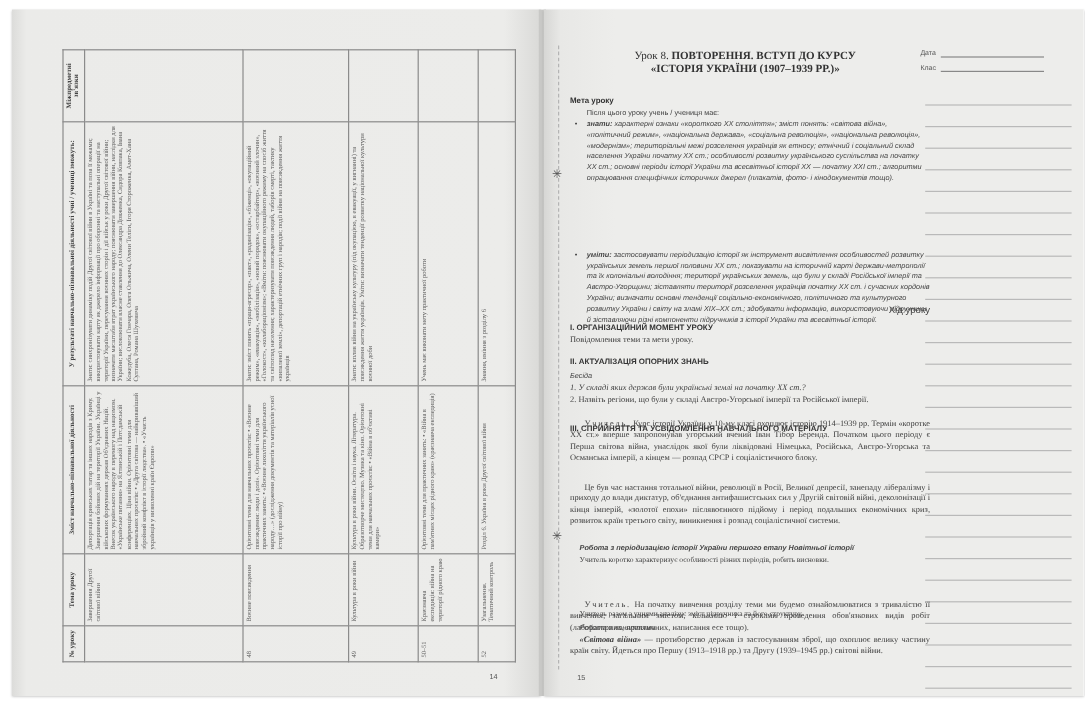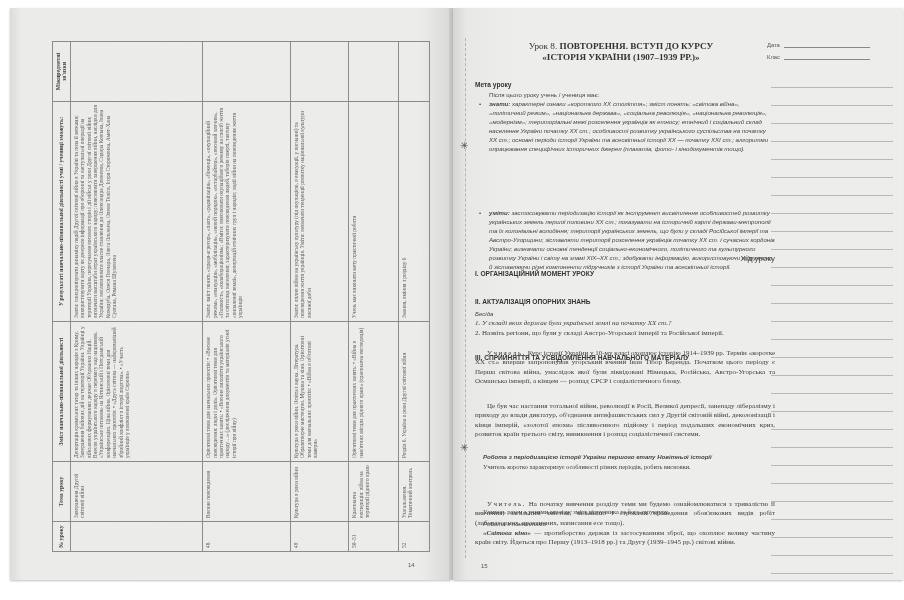--- a/index.html
+++ b/index.html
@@ -170,20 +170,21 @@
         <span class="boldital">знати:</span>
         <span class="ital">характерні ознаки «короткого ХХ століття»; зміст понять: «світова війна», «політичний режим», «національна держава», «соціальна революція», «національна революція», «модернізм»; територіальні межі розселення українців як етносу; етнічний і соціальний склад населення України початку ХХ ст.; особливості розвитку українського суспільства на початку ХХ ст.; основні періоди історії України та всесвітньої історії ХХ — початку ХХІ ст.; алгоритми опрацювання специфічних історичних джерел (плакатів, фото- і кінодокументів тощо).</span>
       </div>
       <div class="blk sans bul" style="top:145px;width:286px;">
         <span class="boldital">уміти:</span>
         <span class="ital">застосовувати періодизацію історії як інструмент висвітлення особливостей розвитку українських земель першої половини ХХ ст.; показувати на історичній карті держави-метрополії та їх колоніальні володіння; території українських земель, що були у складі Російської імперії та Австро-Угорщини; зіставляти території розселення українців початку ХХ ст. і сучасних кордонів України; визначати основні тенденції соціально-економічного, політичного та культурного розвитку України і світу на зламі ХІХ–ХХ ст.; здобувати інформацію, використовуючи підручники й зіставляючи різні компоненти підручників з історії України та всесвітньої історії.</span>
       </div>
 
       <div class="blk sans center" style="top:246px;font-size:8px;">Хід уроку</div>
       <div class="h-sec" style="top:262px;">І. ОРГАНІЗАЦІЙНИЙ МОМЕНТ УРОКУ</div>
+      <div class="blk serif" style="top:271px;">Повідомлення теми та мети уроку.</div>
 
       <div class="h-sec" style="top:290px;">ІІ. АКТУАЛІЗАЦІЯ ОПОРНИХ ЗНАНЬ</div>
       <div class="blk sans ital" style="top:301px;">Бесіда</div>
       <div class="blk serif" style="top:311px;font-style:italic;">1. У складі яких держав були українські землі на початку ХХ ст.?</div>
       <div class="blk serif" style="top:321px;padding-left:10px;text-indent:-10px;width:290px;">2. Назвіть регіони, що були у складі Австро-Угорської імперії та Російської імперії.</div>
 
       <div class="h-sec" style="top:346px;">ІІІ. СПРИЙНЯТТЯ ТА УСВІДОМЛЕННЯ НАВЧАЛЬНОГО МАТЕРІАЛУ</div>
       <div class="blk serif" style="top:341px;text-indent:12px;text-align:justify;">
         <span class="spaced">Учитель.</span>
         <span>Курс історії України у 10-му класі охоплює історію 1914–1939 рр. Термін «коротке ХХ ст.» вперше запропонував угорський вчений Іван Тібор Беренда. Початком цього періоду є Перша світова війна, унаслідок якої були ліквідовані Німецька, Російська, Австро-Угорська та Османська імперії, а кінцем — розпад СРСР і соціалістичного блоку.</span>
@@ -194,19 +195,19 @@
       <div class="blk serif" style="top:454px;padding-left:8px;font-size:6.3px;">Учитель коротко характеризує особливості різних періодів, робить висновки.</div>
 
       <div class="blk serif" style="top:492px;text-indent:12px;text-align:justify;">
         <span class="spaced">Учитель.</span>
         <span>На початку вивчення розділу теми ми будемо ознайомлюватися з тривалістю її вивчення; загальним змістом, кількістю і строками проведення обов'язкових видів робіт (лабораторних, практичних, написання есе тощо).</span>
       </div>
       <div class="blk serif" style="top:499px;padding-left:8px;font-size:6.3px;">Учитель разом з учнями аналізує зміст підручника та його структуру.</div>
 
       <div class="blk sans boldital" style="top:511px;padding-left:8px;font-weight:normal;">Робота з поняттями</div>
       <div class="blk serif" style="top:521px;text-indent:8px;text-align:justify;">
-        <span class="boldital">«Світова кіно»</span><span> — протиборство держав із застосуванням зброї, що охоплює велику частину країн світу. Йдеться про Першу (1913–1918 рр.) та Другу (1939–1945 рр.) світові війни.</span>
+        <span class="boldital">«Світова війна»</span><span> — протиборство держав із застосуванням зброї, що охоплює велику частину країн світу. Йдеться про Першу (1913–1918 рр.) та Другу (1939–1945 рр.) світові війни.</span>
       </div>
     </div>
 
     <div class="page-num" style="left:28px;top:555px;">15</div>
   </div>
 </div>
 
 </body></html>

